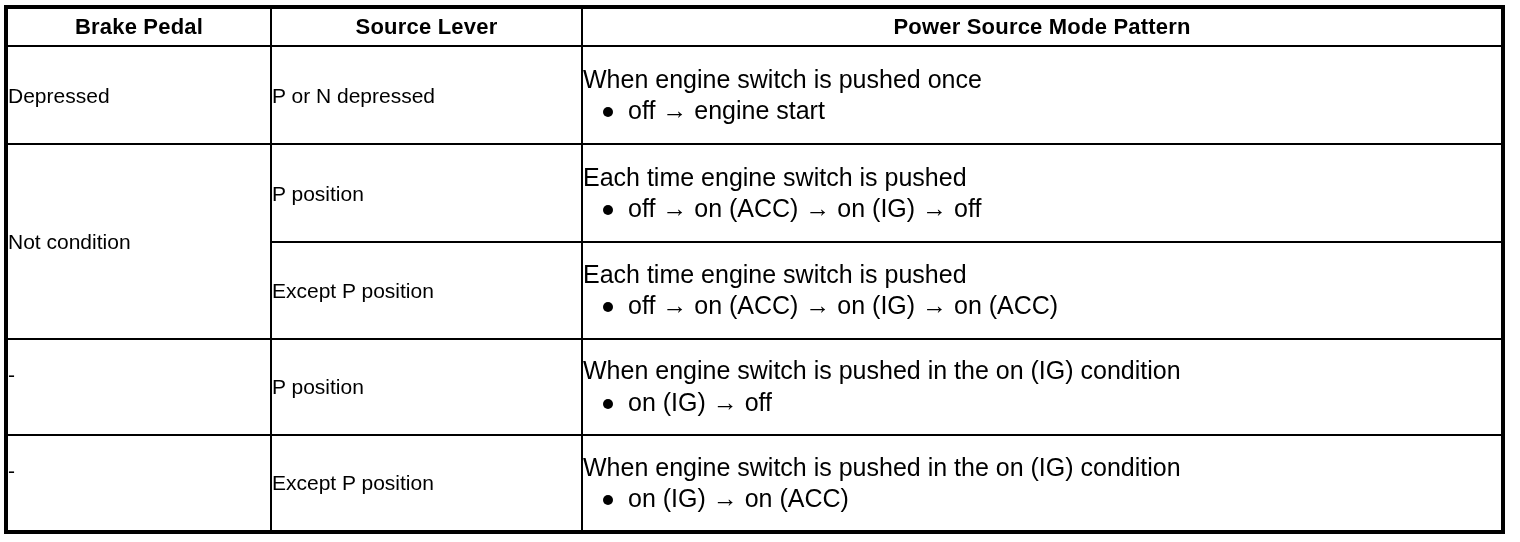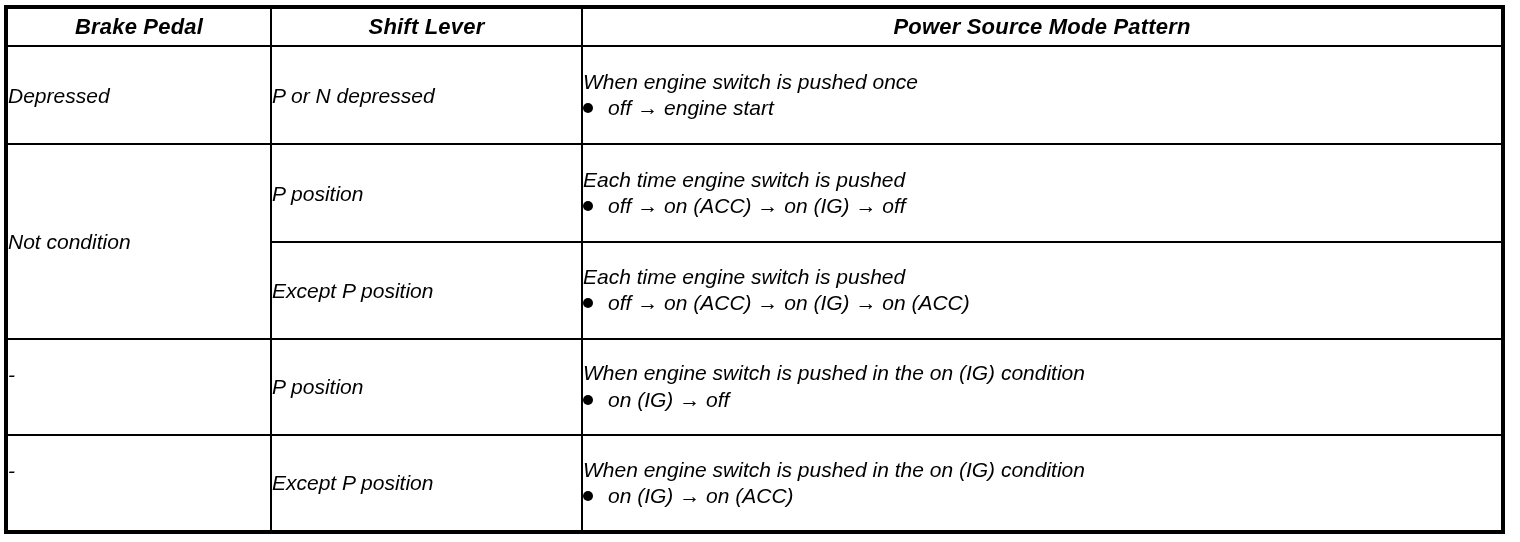--- a/index.html
+++ b/index.html
@@ -32,21 +32,20 @@
     border: 4px solid #000000;
     background: #ffffff;
   }
 
   table.spec-table td,
   table.spec-table th {
     border: 2px solid #000000;
     padding: 0;
     vertical-align: middle;
     background: #ffffff;
-    font-style: italic;
   }
 
   
   col.c1 { width: 265px; }
   col.c2 { width: 311px; }
   col.c3 { width: 921px; }
 
   
   tr.header-row { height: 39px; }
   th.col-head {
@@ -65,34 +64,35 @@
     padding-left: 5px;
     line-height: 1.2;
   }
 
   td.cond-cell.top-align {
     vertical-align: top;
     padding-top: 22px;
   }
 
   td.pattern-cell {
-    font-size: 21px;
+    font-size: 25px;
     text-align: left;
     padding: 7px 5px 8px 6px;
     vertical-align: top;
     line-height: 1.25;
   }
 
   .pattern-title {
     display: block;
     white-space: nowrap;
   }
 
   .pattern-bullet-line {
     display: block;
+    padding-left: 20px;
     white-space: nowrap;
   }
 
   .bullet-dot {
     display: inline-block;
     width: 10px;
     height: 10px;
     border-radius: 50%;
     background: #000000;
     vertical-align: 2px;
@@ -116,21 +116,21 @@
 <div id="table-wrap">
   <table class="spec-table">
     <colgroup>
       <col class="c1">
       <col class="c2">
       <col class="c3">
     </colgroup>
     <thead>
       <tr class="header-row">
         <th class="col-head">Brake Pedal</th>
-        <th class="col-head">Shift Lever</th>
+        <th class="col-head">Source Lever</th>
         <th class="col-head">Power Source Mode Pattern</th>
       </tr>
     </thead>
     <tbody>
 
       <tr class="r1">
         <td class="cond-cell">Depressed</td>
         <td class="cond-cell">P or N depressed</td>
         <td class="pattern-cell">
           <span class="pattern-title">When engine switch is pushed once</span>

